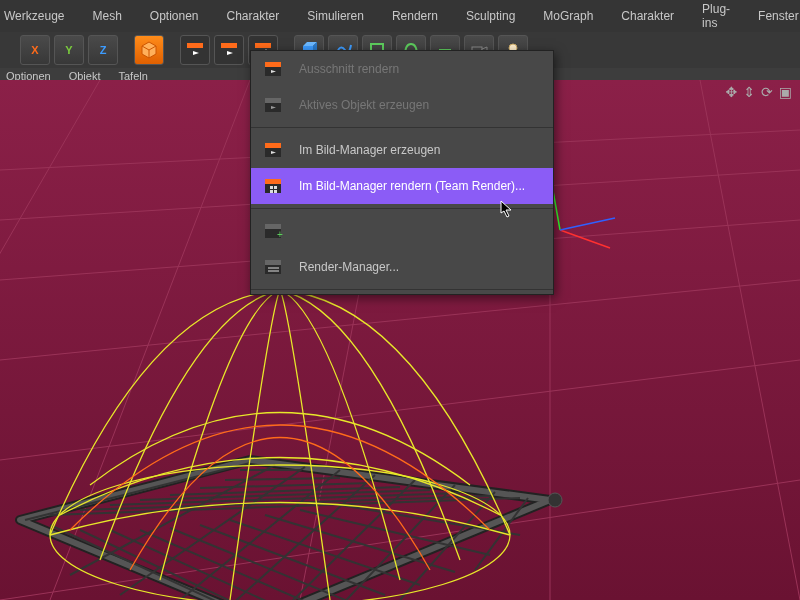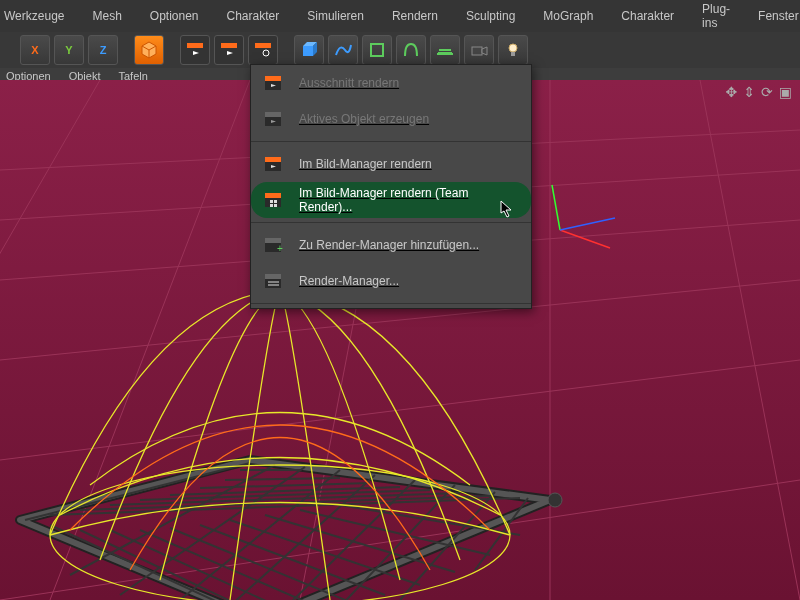--- a/index.html
+++ b/index.html
@@ -19,24 +19,24 @@
 .toolbar-btn svg { width: 20px; height: 20px; }
 .toolbar-sep { width: 8px; }
 
 .subbar { height: 20px; background: #3d3d3d; display: flex; align-items: center; padding: 0 6px; gap: 18px; color: #c8c8c8; font-size: 11px; border-bottom: 5px solid #a3a3a3; }
 
 .viewport { position: absolute; top: 80px; left: 0; right: 0; bottom: 0; background: linear-gradient(180deg,#8b2048 0%, #6a1232 100%); overflow: hidden; }
 .viewport svg { position: absolute; }
 
 .view-gizmo { position: absolute; top: 4px; right: 8px; display: flex; gap: 6px; color: #aaa; font-size: 14px; }
 
-.popup { position: absolute; top: 64px; left: 250px; width: 282px; background: #484848; border: 1px solid #222; box-shadow: 2px 3px 10px rgba(0,0,0,0.5); z-index: 100; text-decoration: underline; }
+.popup { position: absolute; top: 50px; left: 250px; width: 304px; background: #484848; border: 1px solid #222; box-shadow: 2px 3px 10px rgba(0,0,0,0.5); z-index: 100; }
 .popup-item { height: 36px; display: flex; align-items: center; padding: 0 12px; gap: 14px; color: #c8c8c8; font-size: 12px; cursor: default; }
 .popup-item.disabled { color: #777; }
-.popup-item.hover { background: #14532d; color: #fff; border-radius: 16px; }
+.popup-item.hover { background: #8b5cf6; color: #fff; }
 .popup-sep { height: 1px; background: #333; margin: 4px 0; }
 .popup-icon { width: 22px; height: 20px; display: flex; align-items: center; justify-content: center; }
 .popup-icon svg { width: 22px; height: 20px; }
 
 .cursor { position: absolute; top: 200px; left: 500px; z-index: 200; }
 .cursor svg { width: 14px; height: 18px; }
 </style>
 </head>
 <body>
 
@@ -261,21 +261,21 @@
   </div>
   <div class="popup-sep"></div>
   <div class="popup-item">
     <span class="popup-icon">
         <svg viewBox="0 0 22 20">
           <rect x="2" y="8" width="16" height="9" fill="#2a2a2a"></rect>
           <rect x="2" y="3" width="16" height="5" fill="#ff6b1a"></rect>
           <polygon points="8,11 13,12.5 8,14" fill="#ddd"></polygon>
         </svg>
       </span>
-    <span>Im Bild-Manager rendern</span>
+    <span>Im Bild-Manager erzeugen</span>
   </div>
   <div class="popup-item hover">
     <span class="popup-icon">
         <svg viewBox="0 0 22 20">
           <rect x="2" y="8" width="16" height="9" fill="#2a2a2a"></rect>
           <rect x="2" y="3" width="16" height="5" fill="#ff6b1a"></rect>
           <rect x="7" y="10" width="3" height="3" fill="#ddd"></rect>
           <rect x="11" y="10" width="3" height="3" fill="#ddd"></rect>
           <rect x="7" y="14" width="3" height="3" fill="#ddd"></rect>
           <rect x="11" y="14" width="3" height="3" fill="#ddd"></rect>
@@ -285,21 +285,20 @@
   </div>
   <div class="popup-sep"></div>
   <div class="popup-item">
     <span class="popup-icon">
         <svg viewBox="0 0 22 20">
           <rect x="2" y="8" width="16" height="9" fill="#2a2a2a"></rect>
           <rect x="2" y="3" width="16" height="5" fill="#666"></rect>
           <text x="14" y="17" font-size="10" fill="#5dcc5d">+</text>
         </svg>
       </span>
-    <span>Zu Render-Manager hinzufügen...</span>
   </div>
   <div class="popup-item">
     <span class="popup-icon">
         <svg viewBox="0 0 22 20">
           <rect x="2" y="8" width="16" height="9" fill="#2a2a2a"></rect>
           <rect x="2" y="3" width="16" height="5" fill="#666"></rect>
           <line x1="5" y1="11" x2="16" y2="11" stroke="#ddd"></line>
           <line x1="5" y1="14" x2="16" y2="14" stroke="#ddd"></line>
         </svg>
       </span>

